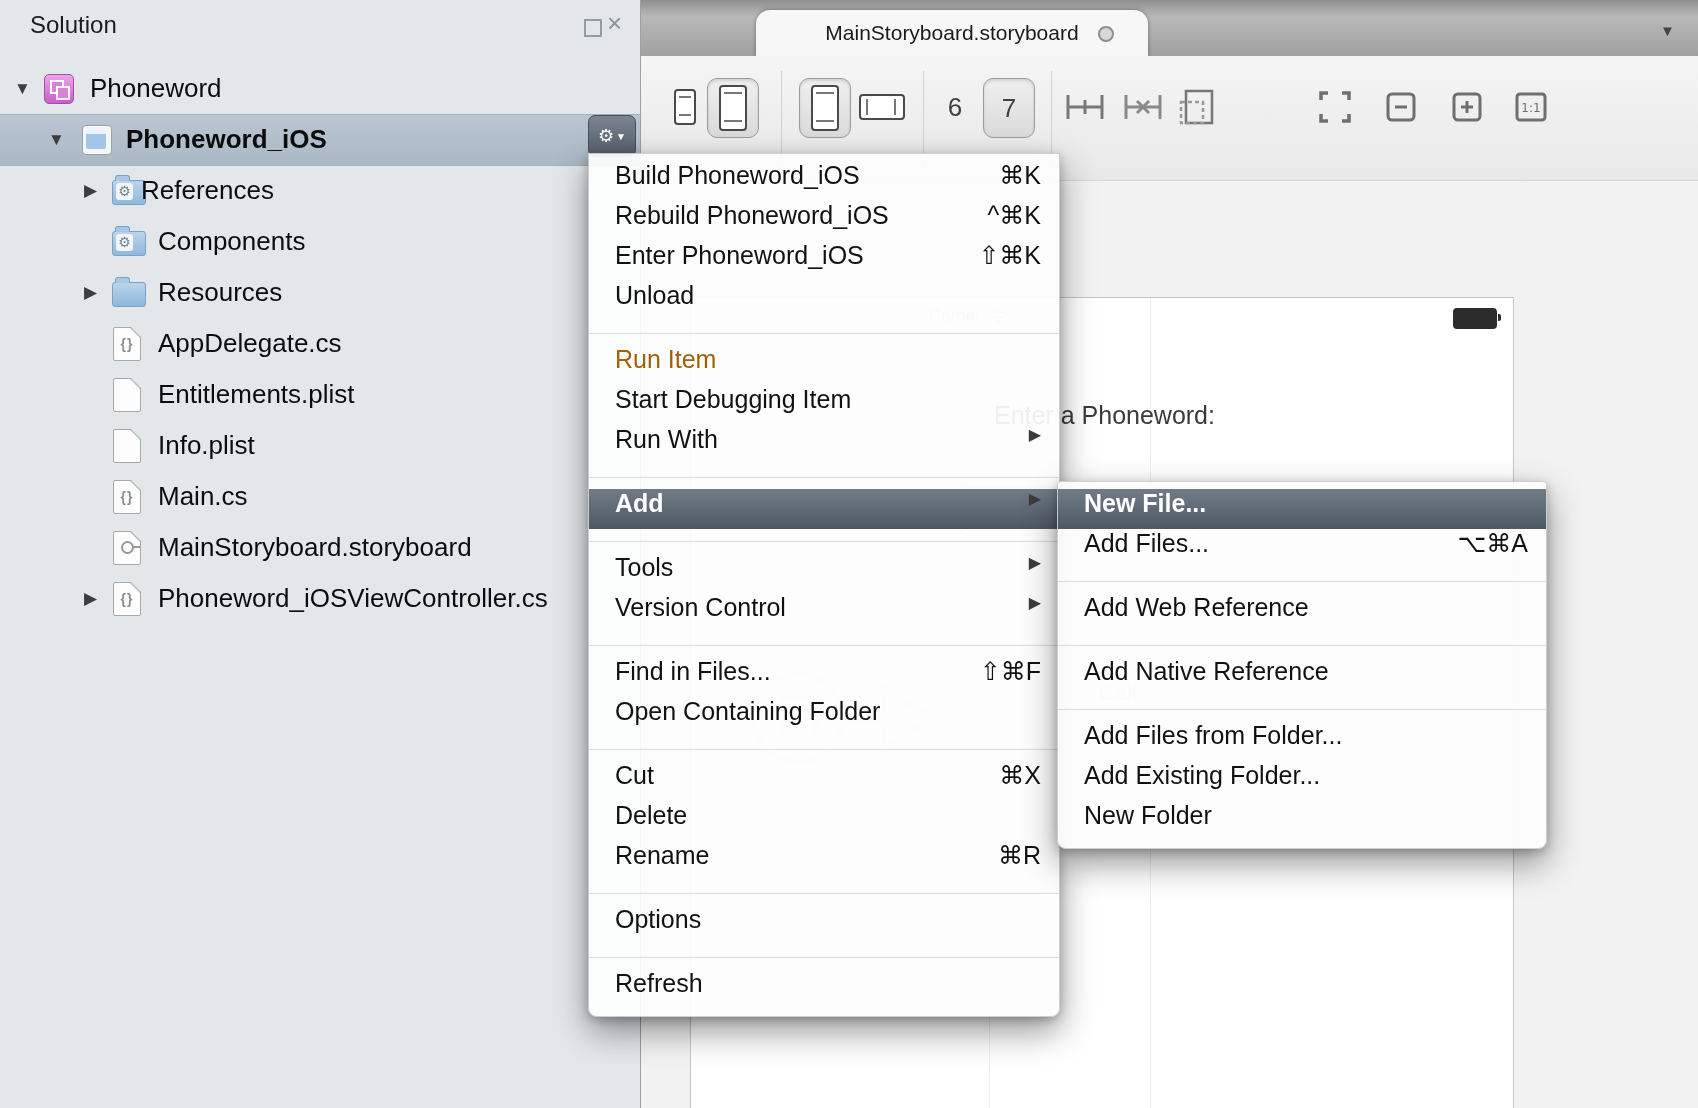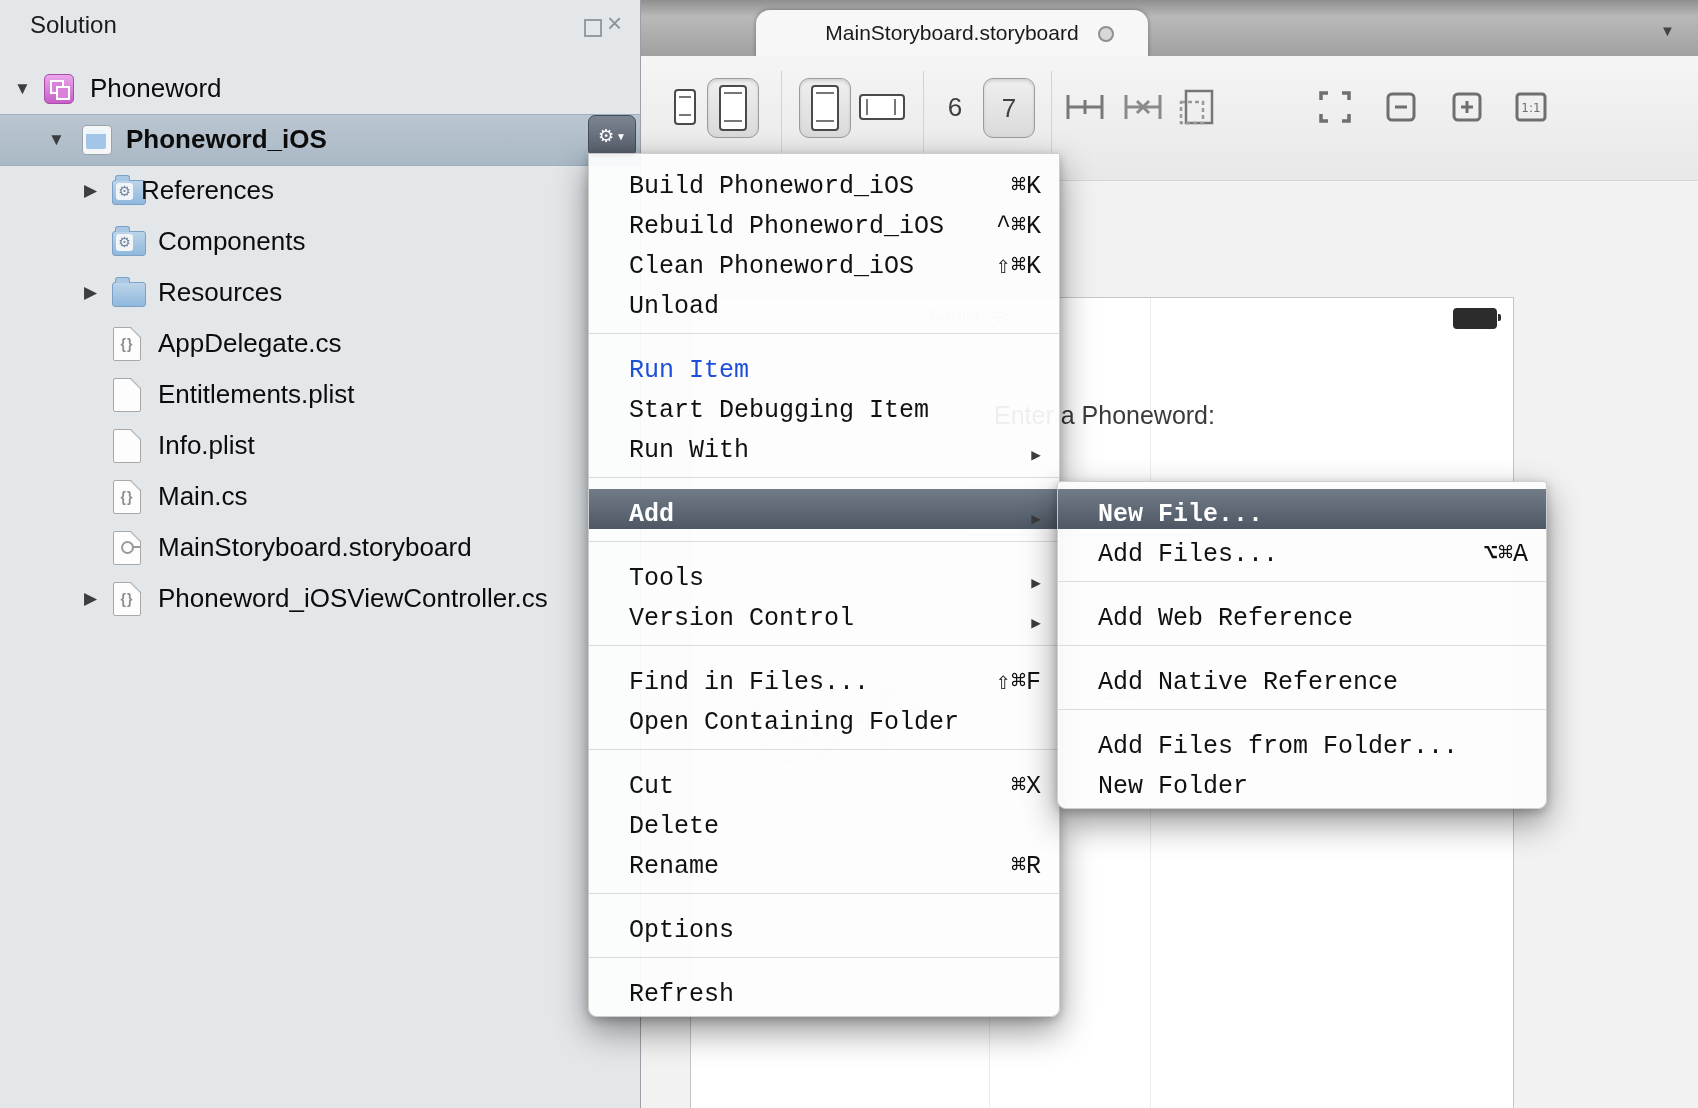--- a/index.html
+++ b/index.html
@@ -77,24 +77,24 @@
   .tfield{position:absolute;left:268px;top:188px;width:238px;height:46px;border:2px solid #e2e2e2;border-radius:7px;
      display:flex;align-items:center;justify-content:center;font-size:22px;color:#cccccc;}
   .callbtn{position:absolute;left:408px;top:382px;font-size:22px;color:#d4d4d4;}
   .wmark{position:absolute;left:45px;top:358px;}
   
   .menu{position:absolute;z-index:30;background:rgba(253,253,253,.93);
      border:1px solid rgba(0,0,0,.18);box-shadow:0 14px 34px rgba(0,0,0,.42),0 3px 10px rgba(0,0,0,.22);
      padding:7px 0;box-sizing:border-box;}
   .menu-main{left:588px;top:153px;width:472px;border-radius:0 0 9px 9px;}
   .menu-sub{left:1057px;top:481px;width:490px;border-radius:4px 4px 9px 9px;}
-  .mi{height:40px;display:flex;align-items:flex-end;padding:0 18px 0 40px;font-size:25px;color:#111;font-family:Liberation Mono, monospace;}
+  .mi{height:40px;display:flex;align-items:flex-start;padding:0 18px 0 26px;font-size:25px;color:#111;}
   .mi .sc{margin-left:auto;font-size:25px;color:#111;}
   .mi .arr{margin-left:auto;font-size:16px;color:#3c3c3c;}
-  .mi.dis{color:#1d4ed8;}
+  .mi.dis{color:#a16207;}
   .mi.hl{background:linear-gradient(#727c89,#4e5865);color:#fff;font-weight:bold;}
   .msep{height:24px;display:flex;align-items:center;}
   .msep i{display:block;width:100%;height:1px;background:#dcdcdc;}
   svg{display:block;}
 </style>
 </head>
 <body>
 
 <div class="surface"></div>
 
@@ -325,21 +325,21 @@
 <div class="menu menu-main">
   <div class="mi">
     <span>Build Phoneword_iOS</span>
       <span class="sc">⌘K</span>
   </div>
   <div class="mi">
     <span>Rebuild Phoneword_iOS</span>
       <span class="sc">^⌘K</span>
   </div>
   <div class="mi">
-    <span>Clean Phoneword_iOS</span>
+    <span>Enter Phoneword_iOS</span>
       <span class="sc">⇧⌘K</span>
   </div>
   <div class="mi">
       <span>Unload</span>
     </div>
   <div class="msep">
       <i></i>
     </div>
   <div class="mi dis">
       <span>Run Item</span>
@@ -427,15 +427,18 @@
   <div class="mi">
       <span>Add Native Reference</span>
     </div>
   <div class="msep">
       <i></i>
     </div>
   <div class="mi">
       <span>Add Files from Folder...</span>
     </div>
   <div class="mi">
+      <span>Add Existing Folder...</span>
+    </div>
+  <div class="mi">
       <span>New Folder</span>
     </div>
 </div>
 
 </body></html>

